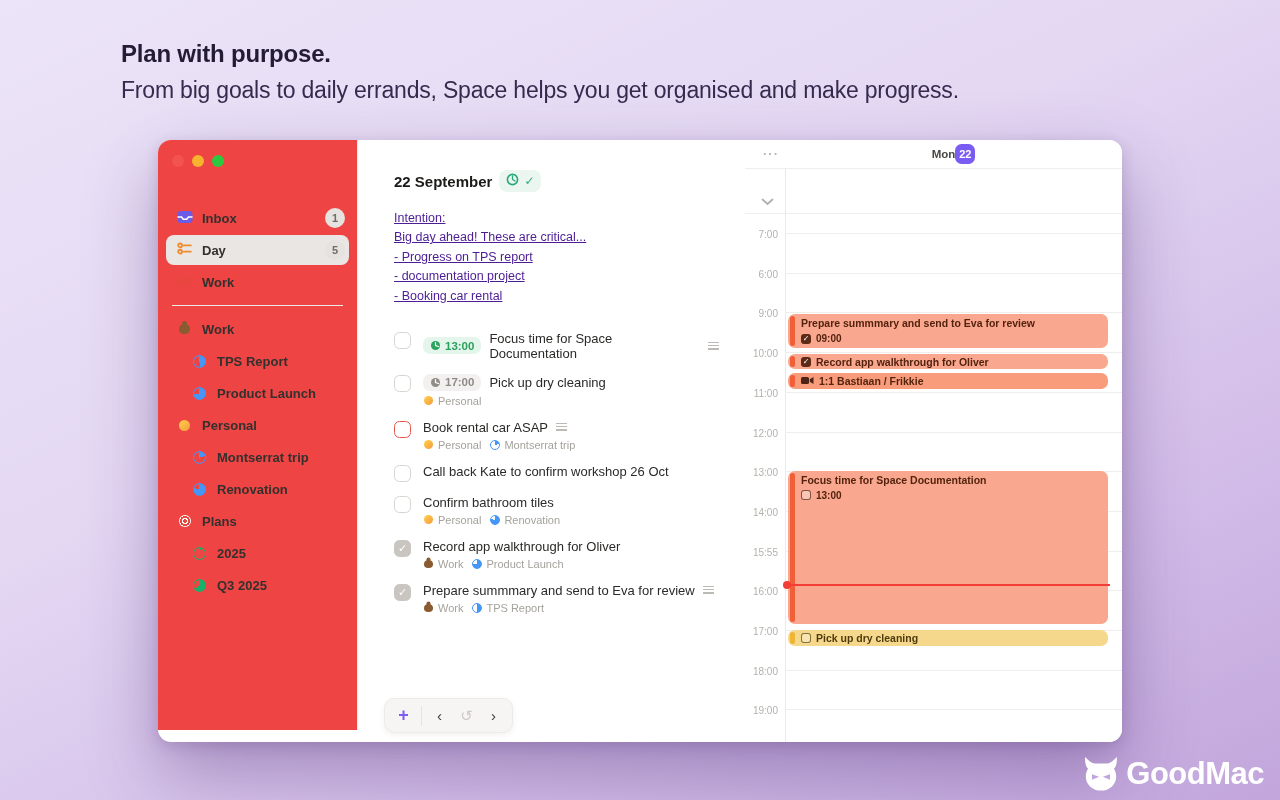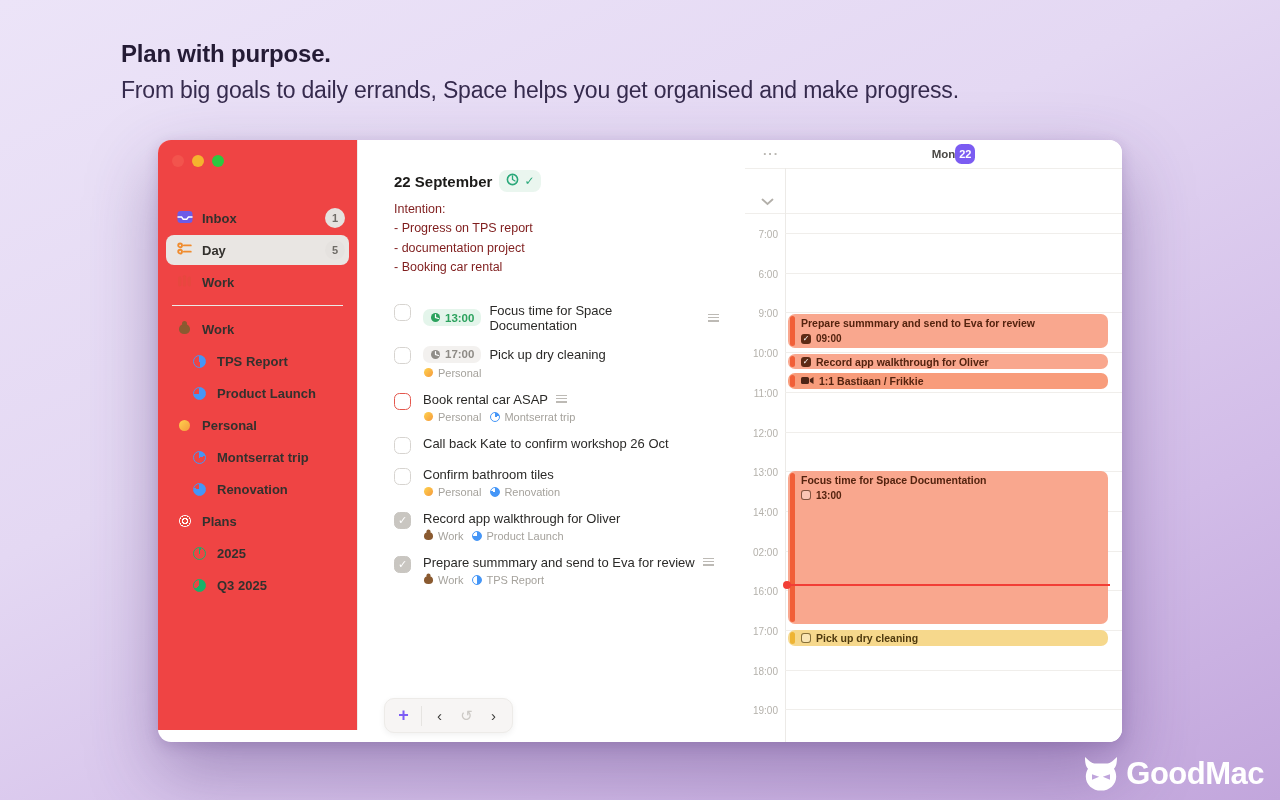--- a/index.html
+++ b/index.html
@@ -45,21 +45,21 @@
 
   
   .main { position:absolute; left:200px; top:0; bottom:0; width:387px; background:#fff; }
   .main-inner { padding:21px 26px 0 36px; }
   .today-row { display:flex; align-items:center; gap:12px; }
   .today-title { font-size:21px; font-weight:800; color:#161519; letter-spacing:-.2px; }
   .date-row { margin-top:9px; display:flex; align-items:center; gap:7px; }
   .date-text { font-size:15px; font-weight:700; color:#1c1b19; }
   .date-status { display:flex; align-items:center; gap:5px; background:#eaf6ef; border-radius:8px; padding:2px 7px; }
   .date-check { color:#2aa87a; font-size:12px; font-weight:700; }
-  .intention { margin-top:8px; font-size:12.5px; line-height:1.55; color:#7f1d1d; }
+  .intention { margin-top:17px; font-size:12.5px; line-height:1.55; color:#4c1d95;text-decoration:underline; }
   .tasks { margin-top:25px; display:flex; flex-direction:column; gap:13px; }
   .task-row { display:flex; gap:12px; align-items:flex-start; }
   .checkbox { width:17px; height:17px; border:1.5px solid #d7d4d0; border-radius:5.5px; background:#fff; flex:none; margin-top:1px; cursor:pointer; }
   .checkbox.checked { background:#c9c6c1; border-color:#c9c6c1; color:#fff; font-size:11px; line-height:14px; text-align:center; }
   .checkbox.checked::after { content:'✓'; }
   .checkbox.overdue { border-color:#e4574d; }
   .task-line1 { display:flex; align-items:center; gap:8px; font-size:13px; font-weight:400; color:#2b2a28; }
   .time-badge { display:flex; align-items:center; gap:4px; padding:2.5px 7px; border-radius:7px; font-size:11.5px; font-weight:600; }
   .time-badge.green { background:#e4f5eb; color:#2ba25d; }
   .time-badge.gray  { background:#f3f1ef; color:#8e8b86; }
@@ -222,20 +222,21 @@
         <span class="date-status">
           <span id="dateClock"><svg width="13" height="13" viewBox="0 0 13 13">
                 <circle cx="6.5" cy="6.5" r="5.1" fill="none" stroke="#2aa87a" stroke-width="1.6"></circle>
                 <path d="M6.5 3 V6.5 L9 8" fill="none" stroke="#2aa87a" stroke-width="1.3" stroke-linecap="round"></path>
               </svg></span>
           <span class="date-check">✓</span>
         </span>
       </div>
       <div class="intention" id="intentionBlock">
           <div>Intention:</div>
+          <div>Big day ahead! These are critical...</div>
           <div>- Progress on TPS report</div>
           <div>- documentation project</div>
           <div>- Booking car rental</div>
         </div>
       <div class="tasks" id="taskList">
           <div class="task-row">
             <span class="checkbox"></span>
             <div>
               <div class="task-line1">
                 <span class="time-badge green">
@@ -391,21 +392,21 @@
         <div class="hour-label" style="top: 208.1px;">10:00</div>
         <div class="cal-hline" style="top: 251.8px; left: 40px; right: 0px;"></div>
         <div class="hour-label" style="top: 247.8px;">11:00</div>
         <div class="cal-hline" style="top: 291.5px; left: 40px; right: 0px;"></div>
         <div class="hour-label" style="top: 287.5px;">12:00</div>
         <div class="cal-hline" style="top: 331.2px; left: 40px; right: 0px;"></div>
         <div class="hour-label" style="top: 327.2px;">13:00</div>
         <div class="cal-hline" style="top: 370.9px; left: 40px; right: 0px;"></div>
         <div class="hour-label" style="top: 366.9px;">14:00</div>
         <div class="cal-hline" style="top: 410.6px; left: 40px; right: 0px;"></div>
-        <div class="hour-label" style="top: 406.6px;">02:00</div>
+        <div class="hour-label" style="top: 406.6px;">15:55</div>
         <div class="cal-hline" style="top: 450.3px; left: 40px; right: 0px;"></div>
         <div class="hour-label" style="top: 446.3px;">16:00</div>
         <div class="cal-hline" style="top: 490px; left: 40px; right: 0px;"></div>
         <div class="hour-label" style="top: 486px;">17:00</div>
         <div class="cal-hline" style="top: 529.7px; left: 40px; right: 0px;"></div>
         <div class="hour-label" style="top: 525.7px;">18:00</div>
         <div class="cal-hline" style="top: 569.4px; left: 40px; right: 0px;"></div>
         <div class="hour-label" style="top: 565.4px;">19:00</div>
         <div class="event salmon" style="top: 174.385px; height: 33.73px;">
           <div class="ev-title">Prepare summmary and send to Eva for review</div>

